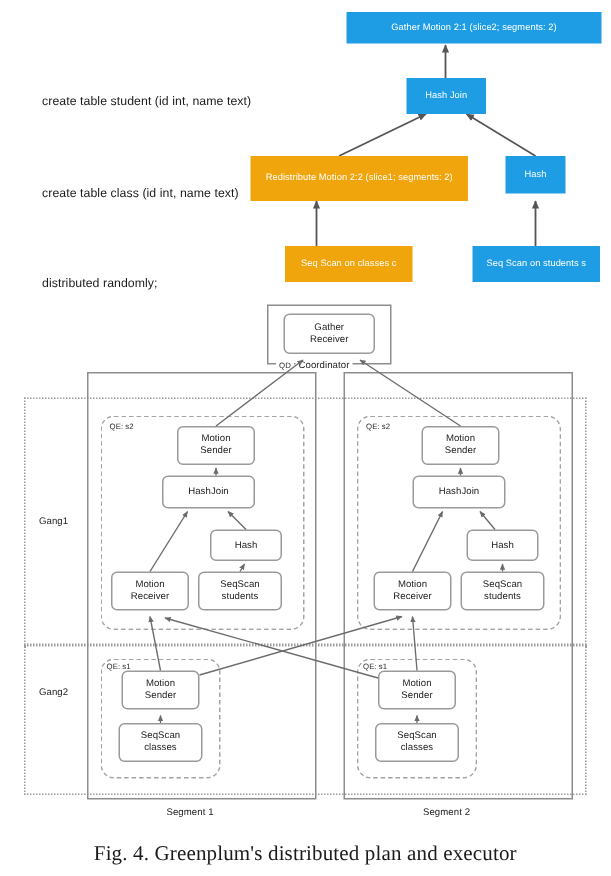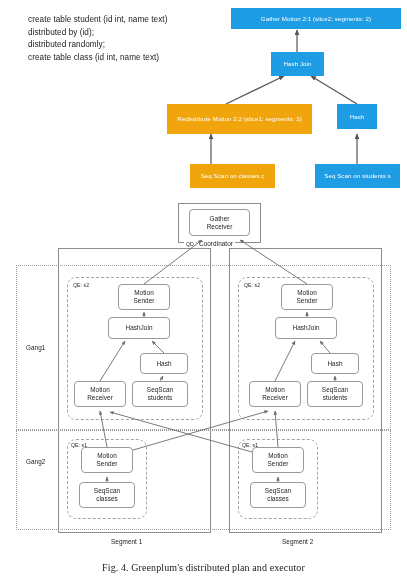--- a/index.html
+++ b/index.html
@@ -26,21 +26,21 @@
     position: absolute;
     left: 28px;
     top: 14px;
     width: 190px;
     font-size: 8.2px;
     line-height: 12.6px;
     color: #1b1b1b;
     letter-spacing: 0.05px;
     white-space: nowrap;
   }
-  #sql-block div { white-space: nowrap; }
+  #sql-block div { white-space: nowrap; margin-top: 48px; }
 
   
   .plan-node {
     position: absolute;
     box-sizing: border-box;
     display: flex;
     align-items: center;
     justify-content: center;
     text-align: center;
     font-size: 6.2px;
@@ -106,43 +106,42 @@
     padding: 0 2px;
   }
 
   #caption {
     position: absolute;
     left: 0;
     top: 562px;
     width: 407px;
     text-align: center;
     font-family: "Liberation Serif", serif;
-    font-size: 10px;
+    font-size: 14px;
     color: #1b1b1b;
     letter-spacing: 0.1px;
   }
 
   svg.overlay {
     position: absolute;
     left: 0; top: 0;
     width: 407px;
     height: 584px;
     pointer-events: none;
   }
 </style>
 </head>
 <body>
 
 <div id="page">
 
   <div id="sql-block">
     <div>create table student (id int, name text)</div>
-    <div>distributed by (id);</div>
+    <div>create table class (id int, name text)</div>
     <div>distributed randomly;</div>
-    <div>create table class (id int, name text)</div>
   </div>
 
   <svg class="overlay">
     <defs>
       <marker id="ah" markerWidth="5" markerHeight="5" refX="4.2" refY="2" orient="auto">
         <path d="M0,0 L4.6,2 L0,4 z" fill="#555555"></path>
       </marker>
       <marker id="ah2" markerWidth="5" markerHeight="5" refX="4.2" refY="2" orient="auto">
         <path d="M0,0 L4.6,2 L0,4 z" fill="#6b6b6b"></path>
       </marker>

